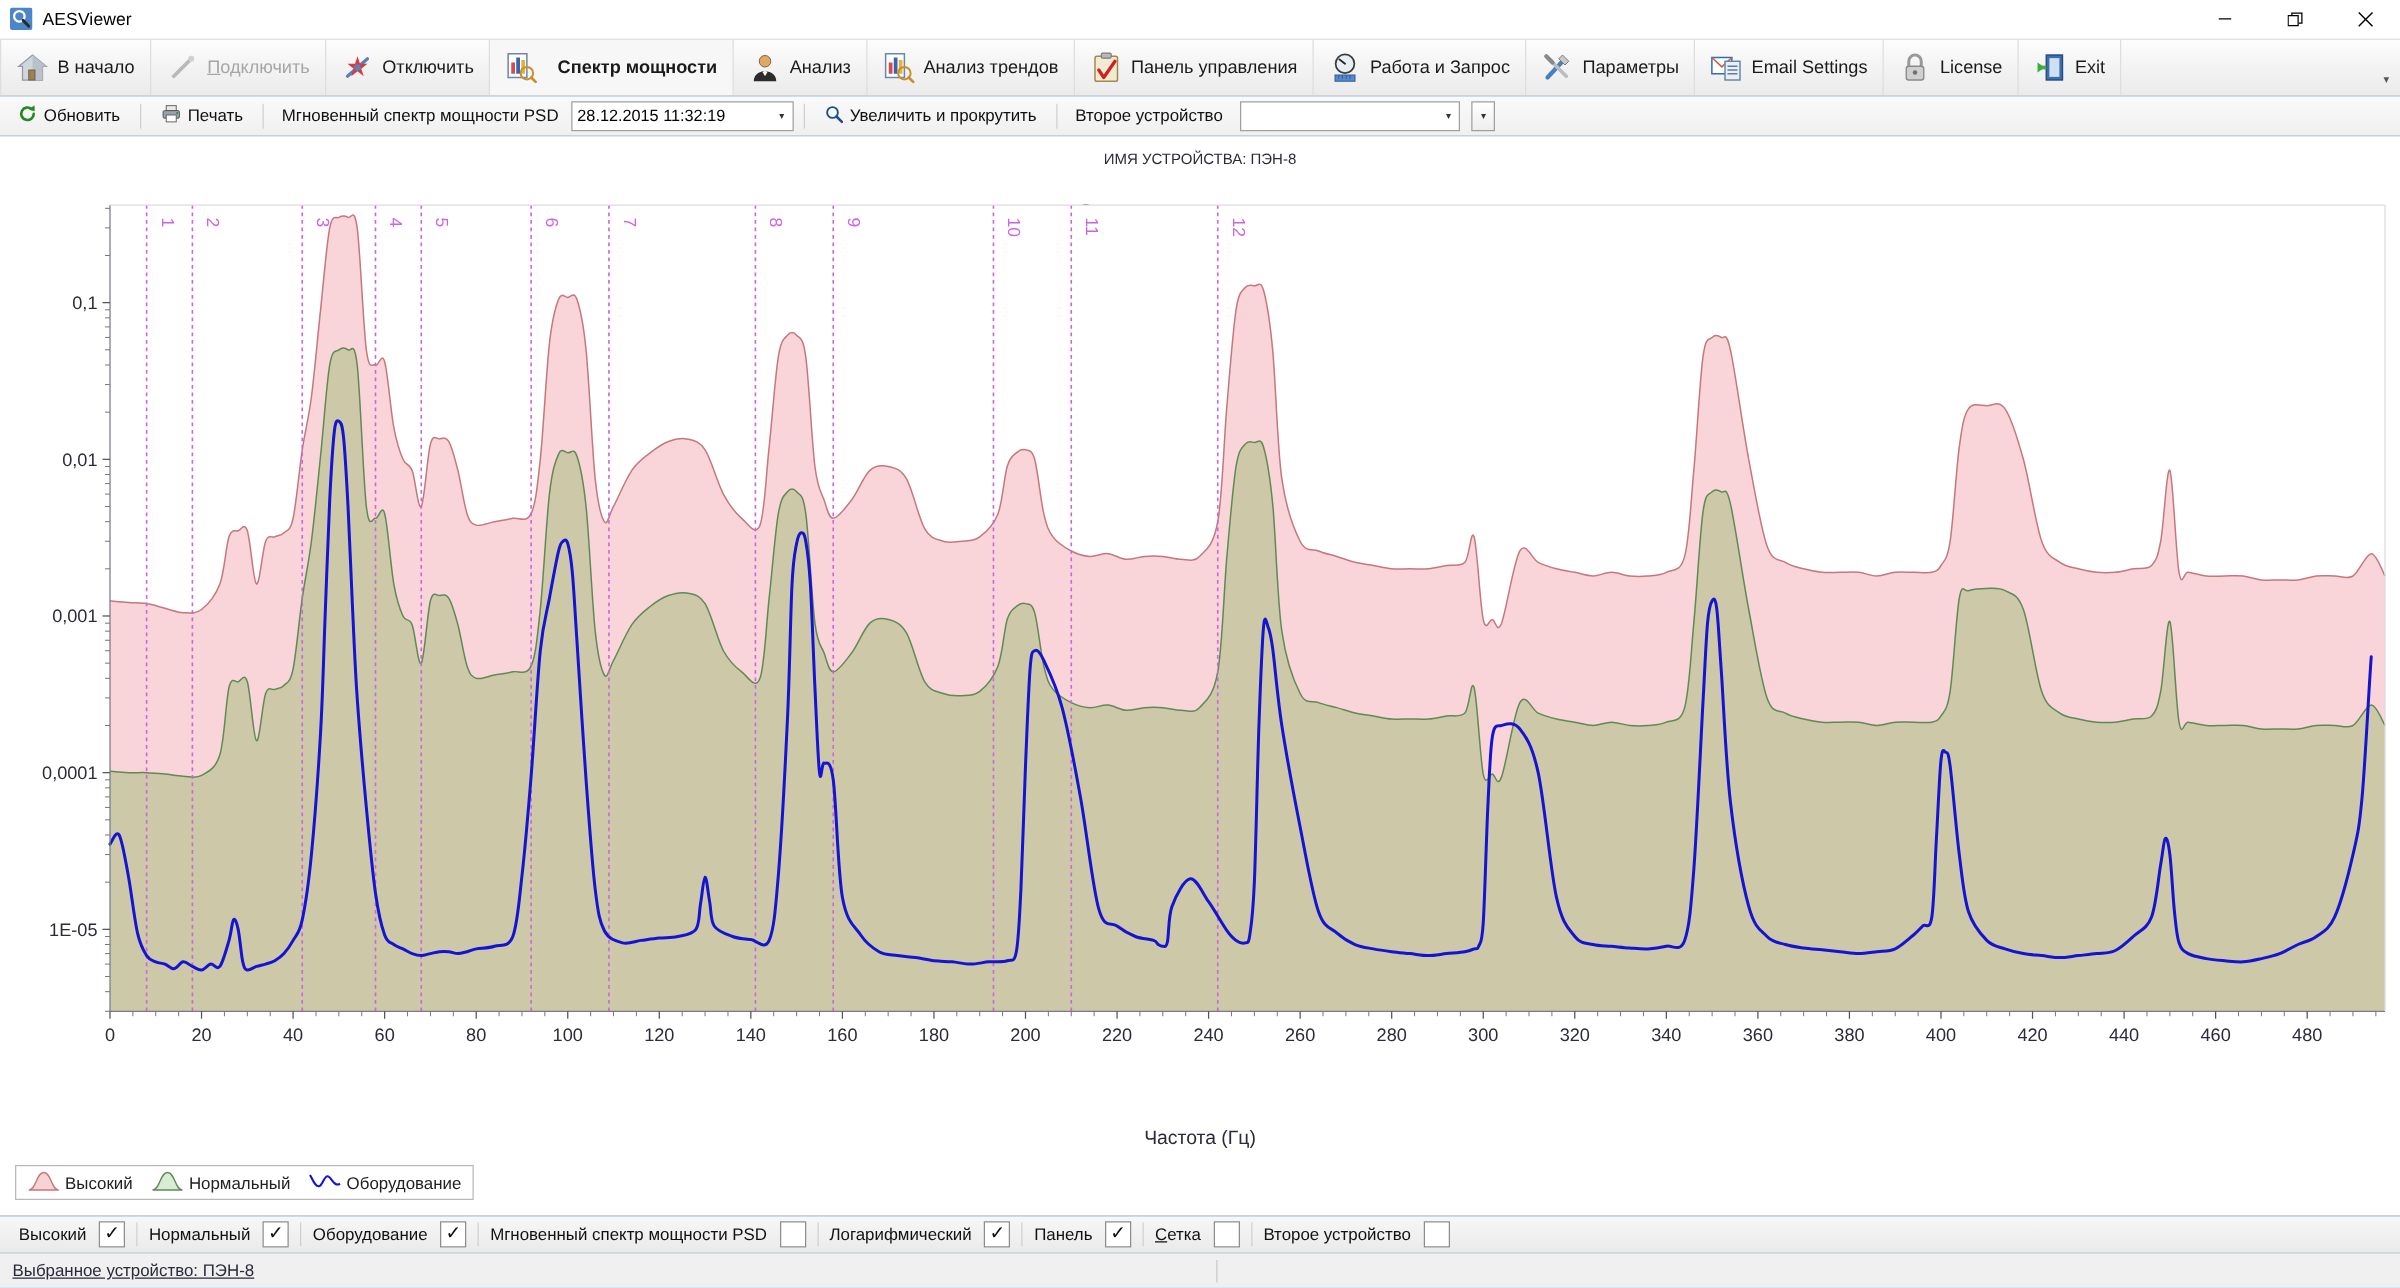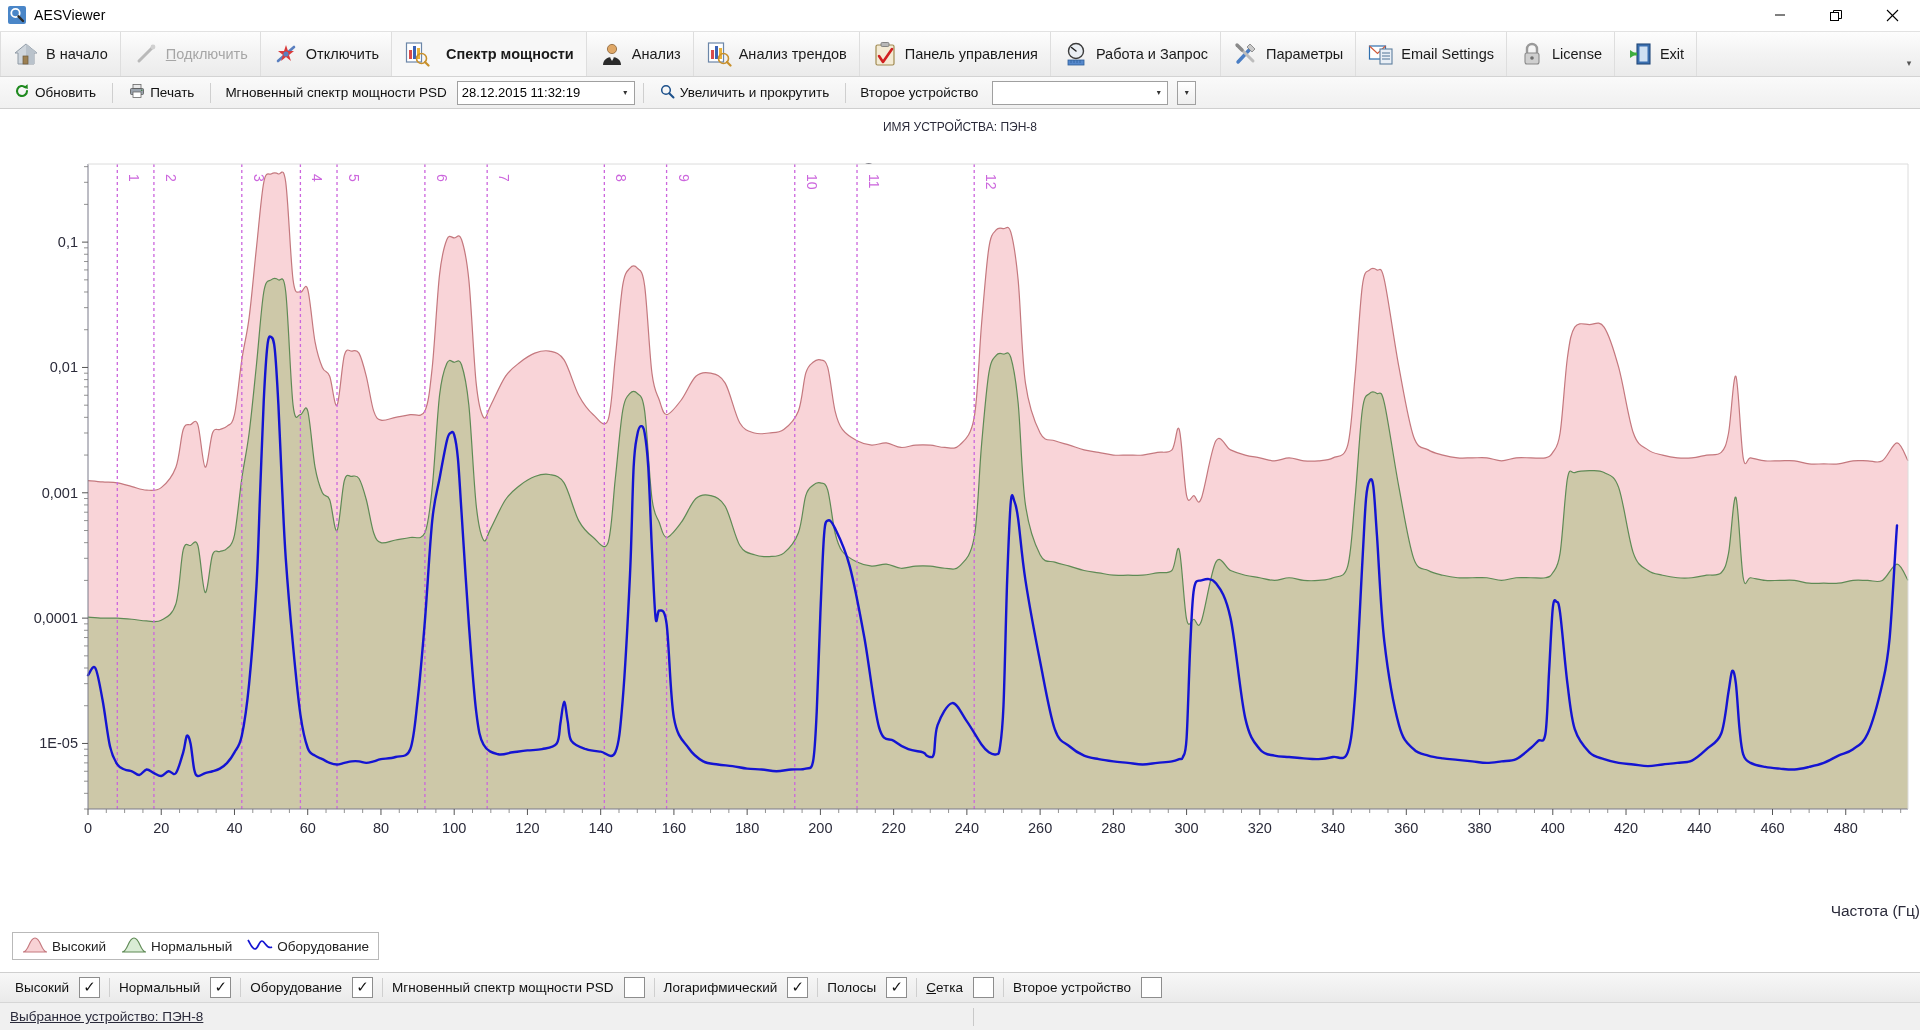--- a/index.html
+++ b/index.html
@@ -111,21 +111,21 @@
   .chart-title2 {
     position: absolute; top: 51px; left: 0; right: 0; text-align: center;
     font-size: 17px; color: #2b2b3a;
   }
   .ylabel {
     position: absolute; left: 4px; top: 50%;
     transform: translateY(-50%) rotate(-90deg); transform-origin: center;
     white-space: nowrap; font-size: 15.5px; color: #2b2b3a;
   }
   .xlabel {
-    position: absolute; bottom: 52px; left: 0; right: 0; text-align: right;
+    position: absolute; bottom: 52px; left: 0; right: 0; text-align: center;
     font-size: 15.5px; color: #2b2b3a;
   }
   svg.plot { position: absolute; left: 0; top: 0; }
 
   .legend-box {
     position: absolute; left: 12px; bottom: 12px;
     border: 1px solid #b9b9b9; background: #fff;
     padding: 3px 9px; display: flex; align-items: center; gap: 6px;
     font-size: 13.5px; color: #222;
   }
@@ -639,21 +639,21 @@
       </div>
       <div class="cb-sep"></div>
       <div class="cb-group">
         <span class="cb-label">Логарифмический</span>
         <span class="cb-box">
           <span class="tick">✓</span>
         </span>
       </div>
       <div class="cb-sep"></div>
       <div class="cb-group">
-        <span class="cb-label">Полосы</span>
+        <span class="cb-label">Панель</span>
         <span class="cb-box">
           <span class="tick">✓</span>
         </span>
       </div>
       <div class="cb-sep"></div>
       <div class="cb-group">
         <span class="cb-label"><span class="u">С</span>етка</span>
         <span class="cb-box"></span>
       </div>
       <div class="cb-sep"></div>

